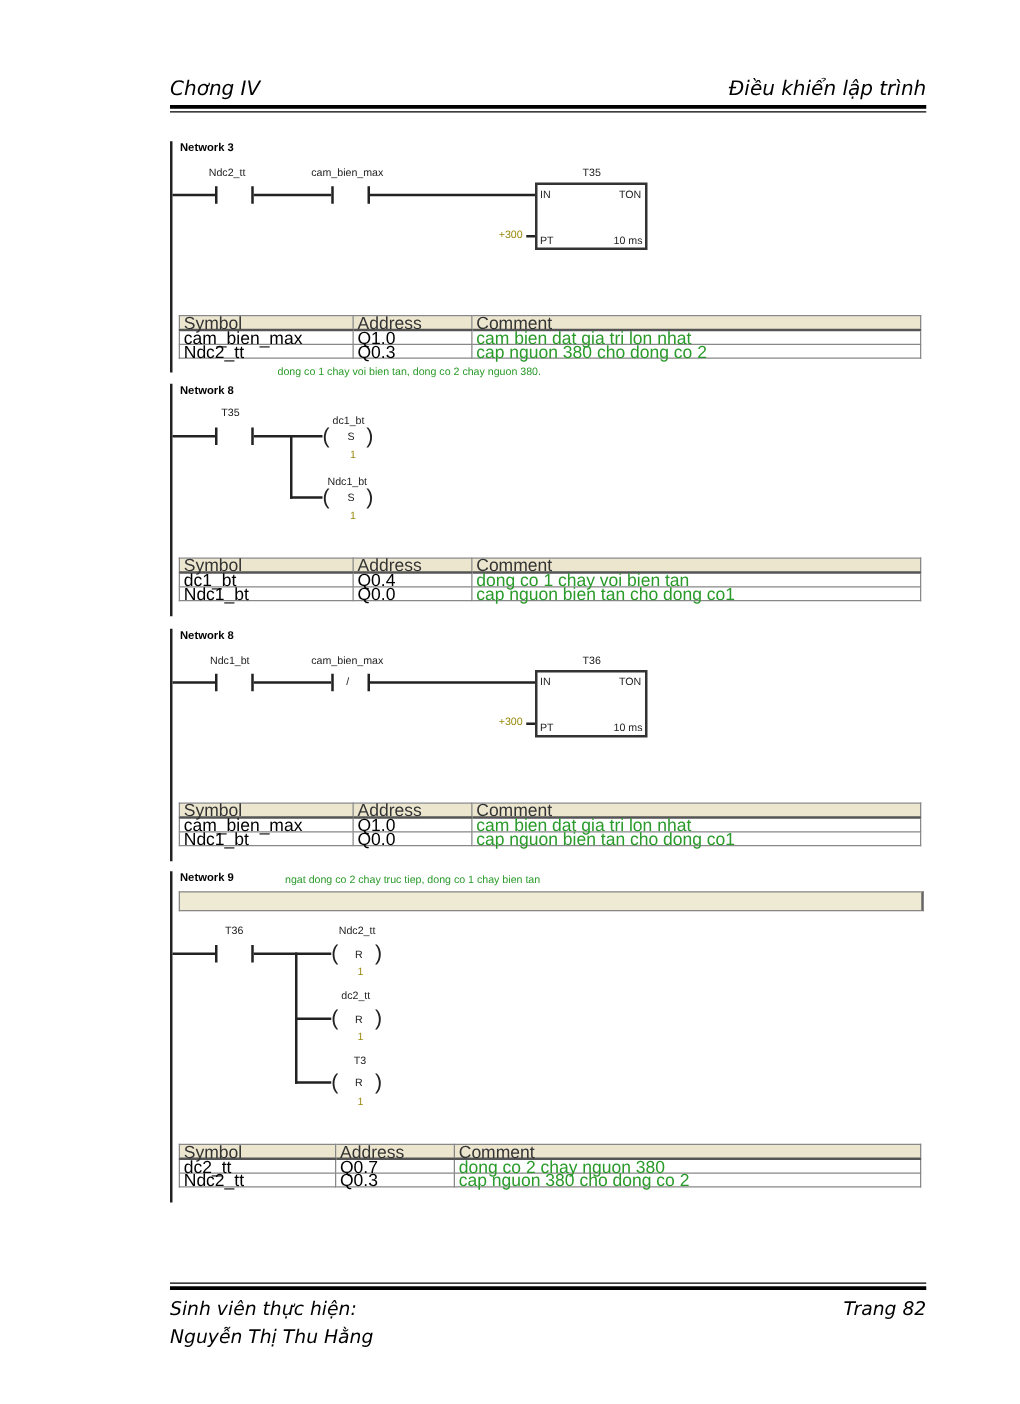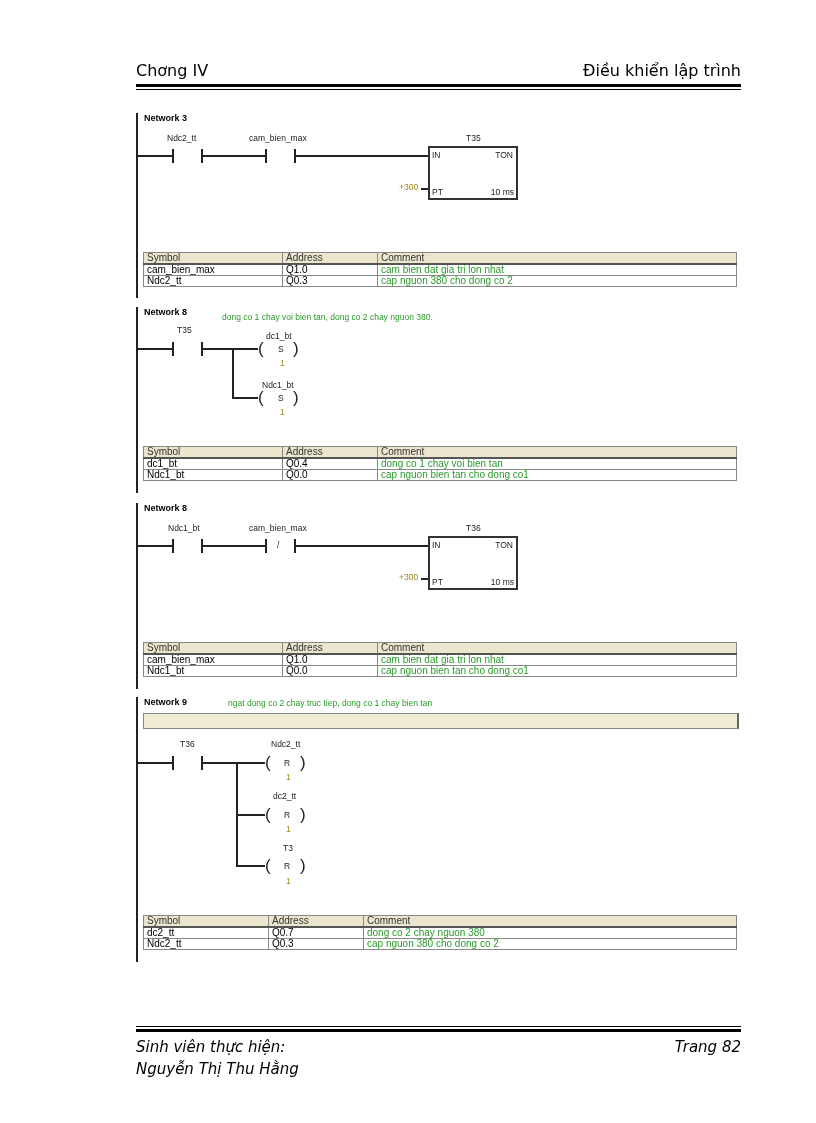--- a/index.html
+++ b/index.html
@@ -1,42 +1,42 @@
 <!DOCTYPE html>
 <html><head>
   <meta charset="utf-8">
   <style>
     html, body { margin: 0; padding: 0; background: #ffffff; }
     body { width: 816px; height: 1123px; position: relative; overflow: hidden;
            font-family: "Liberation Sans", sans-serif; color: #000; }
     .abs { position: absolute; }
 
     
-    .hdr-text { font-family: "DejaVu Sans", sans-serif; font-size: 16px; }
+    .hdr-text { font-family: "DejaVu Sans", sans-serif; font-size: 16px; font-style: italic; }
     .hdr-left { left: 136px; top: 61px; }
     .hdr-right { right: 75px; top: 61px; margin-left: 43px; }
     .rule-thick { left: 136px; width: 605px; height: 3px; background: #000; }
     .rule-thin { left: 136px; width: 605px; height: 1px; background: #000; }
     .ftr-text { font-family: "DejaVu Sans", sans-serif; font-size: 15px; font-style: italic; }
 
     
     .rail { left: 136px; width: 2px; background: #222; }
     .net-title { font-size: 9px; font-weight: bold; }
     .net-comment { font-size: 8.5px; color: #2a9a2a; }
     .lbl { font-size: 8.5px; color: #222; white-space: nowrap; }
     .yel { font-size: 8.5px; color: #9a8a10; }
     .wire { background: #222; }
     .contact-bar { width: 2px; height: 14px; background: #222; }
     .coil-p { font-size: 17px; color: #222; line-height: 14px; }
 
     .ton { border: 2px solid #333; background: #fff; width: 86px; height: 50px; }
     .ton span { position: absolute; font-size: 8.5px; color: #222; }
 
     
-    table.sym { position: absolute; border-collapse: collapse; font-size: 10px; }
+    table.sym { position: absolute; border-collapse: collapse; font-size: 14px; }
     table.sym td { border: 1px solid #888; padding: 0 3px; height: 10px; line-height: 10px; white-space: nowrap; }
     table.sym tr.head td { background: #ece6cf; border-bottom: 2px solid #555; color: #333; }
     table.sym td.cmt { color: #2a9a2a; }
     .gray-bar { background: #efead4; border: 1px solid #888; border-right: 2px solid #666; }
   </style>
 </head>
 <body>
 
 <div class="abs hdr-text hdr-left">Chơng  IV</div>
 <div class="abs hdr-text hdr-right">Điều khiển lập trình</div>
@@ -78,21 +78,21 @@
   <tr>
     <td>Ndc2_tt</td>
     <td>Q0.3</td>
     <td class="cmt">cap nguon 380 cho dong co 2</td>
   </tr>
 </tbody>
   </table>
 
 <div class="abs rail" style="top:307px;height:186px;"></div>
 <div class="abs net-title" style="left:144px;top:307px;">Network 8</div>
-<div class="abs net-comment" style="left:222px;top:312px;">dong co 1 chay voi bien tan, dong co 2 chay nguon 380.</div>
+<div class="abs net-comment" style="left:222px;top:292px;">dong co 1 chay voi bien tan, dong co 2 chay nguon 380.</div>
 <div class="abs lbl" style="left:177px;top:325px;">T35</div>
 <div class="abs wire" style="left:138px;top:348px;width:34px;height:2px;"></div>
 <div class="abs contact-bar" style="left:172px;top:342px;"></div>
 <div class="abs contact-bar" style="left:201px;top:342px;"></div>
 <div class="abs wire" style="left:203px;top:348px;width:55px;height:2px;"></div>
 <div class="abs wire" style="left:232px;top:348px;width:2px;height:51px;"></div>
 <div class="abs wire" style="left:232px;top:397px;width:26px;height:2px;"></div>
 
 <div class="abs lbl" style="left:266px;top:331px;">dc1_bt</div>
 <div class="abs coil-p" style="left:258px;top:342px;">(</div>

